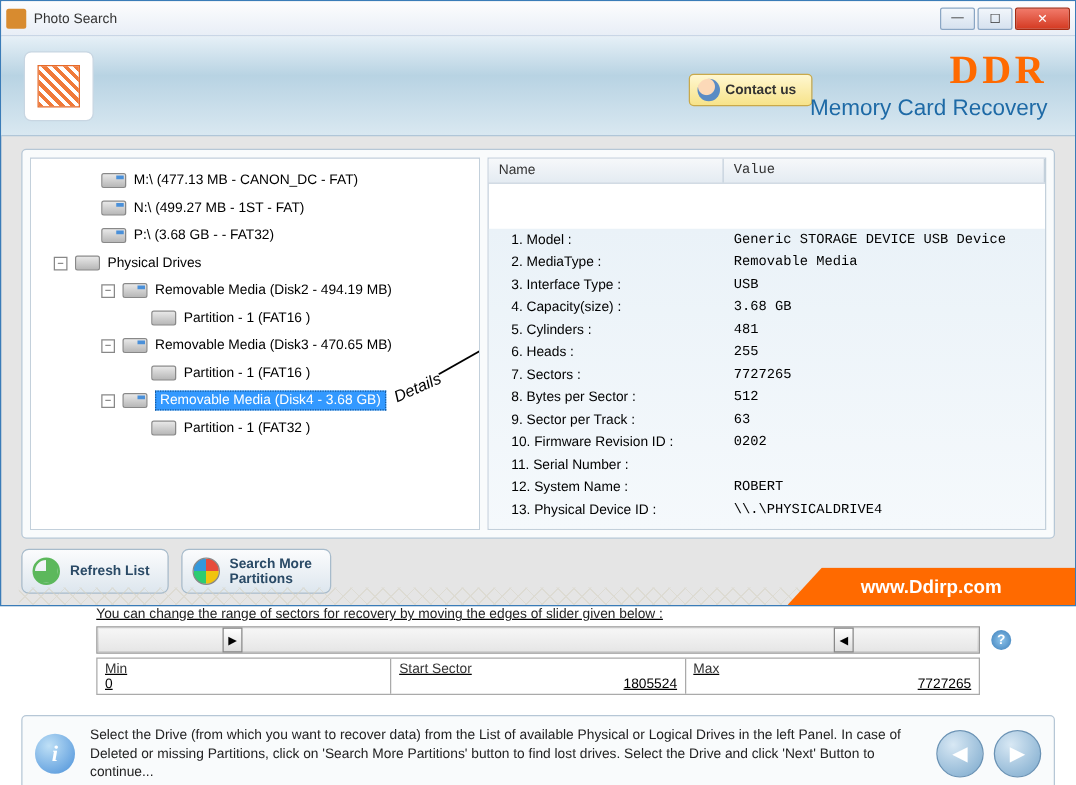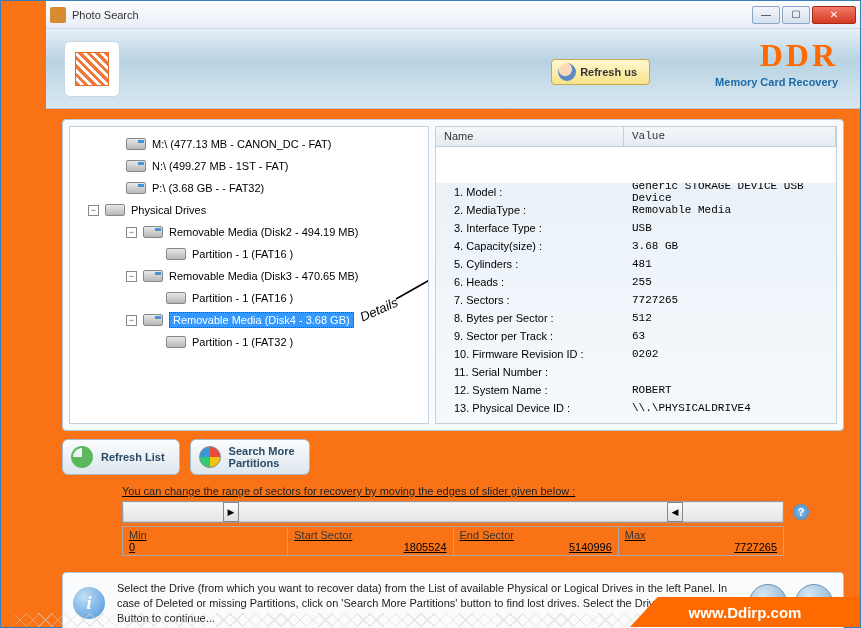--- a/index.html
+++ b/index.html
@@ -1,34 +1,34 @@
 <!DOCTYPE html>
 <html><head>
 <meta charset="utf-8">
 <style>
 * { margin: 0; padding: 0; box-sizing: border-box; font-family: Tahoma, sans-serif; font-size: 11px; }
 body { background: #fff; width: 861px; height: 628px; overflow: hidden; }
 
-.window { width: 861px; height: 628px; border: 1px solid #3a7cb8; background: #f97316; padding-left: 45px; }
+.window { width: 861px; height: 485px; border: 1px solid #3a7cb8; background: #e5e5e5; }
 
 .titlebar { height: 28px; background: linear-gradient(#fdfdfe, #e8eef6); display: flex; align-items: center; padding: 0 4px; border-bottom: 1px solid #c9d6e6; }
 .titlebar .app-icon { width: 16px; height: 16px; background: #d88b2f; border-radius: 2px; margin-right: 6px; }
 .titlebar .title { flex: 1; color: #333; }
 .win-controls { display: flex; gap: 2px; }
 .win-btn { width: 28px; height: 18px; border: 1px solid #8aa6c4; background: linear-gradient(#f2f6fb,#d6e2ef); display: flex; align-items: center; justify-content: center; border-radius: 2px; font-size: 10px; color: #333; }
 .win-btn.close { background: linear-gradient(#f17a6a,#d43a22); border-color: #a52a12; color: #fff; width: 44px; }
 
 .banner { height: 80px; background: linear-gradient(#e6f0f7,#b8d3e3 40%,#d9e8f1); position: relative; display: flex; align-items: center; padding: 8px 18px; border-bottom: 1px solid #b0c6d8; }
 .banner-logo { width: 56px; height: 56px; background: #fff; border: 1px solid #c8d6e2; border-radius: 6px; display: flex; align-items: center; justify-content: center; }
 .banner-logo-inner { width: 34px; height: 34px; background: repeating-linear-gradient(45deg,#f07a3a,#f07a3a 3px,#fff 3px,#fff 6px); border: 1px solid #e66a2a; }
 .contact-btn { position: absolute; right: 210px; top: 30px; height: 26px; padding: 0 12px 0 6px; background: linear-gradient(#fff7d0,#f7e38a); border: 1px solid #c9a94a; border-radius: 4px; display: flex; align-items: center; gap: 4px; font-weight: bold; color: #333; }
 .contact-btn .head { width: 18px; height: 18px; border-radius: 50%; background: radial-gradient(circle at 40% 35%, #fcd9b8 40%, #5a8bc4 45%); }
 .brand { position: absolute; right: 22px; top: 8px; text-align: right; }
 .brand-ddr { font-family: Georgia, serif; font-size: 32px; font-weight: bold; color: #ff6a00; letter-spacing: 3px; }
-.brand-sub { font-size: 11px; color: #1e6aa6; font-weight: bold; margin-top: 2px; }
+.brand-sub { font-size: 18px; color: #1e6aa6; font-weight: normal; margin-top: 2px; }
 
 .content { padding: 10px 16px 4px; }
 .main-panel { border: 1px solid #b6c7d6; border-radius: 4px; padding: 6px; height: 312px; display: flex; gap: 6px; background: #f9fbfc; }
 
 .tree-panel { width: 360px; border: 1px solid #c3d0db; background: #fff; overflow: auto; padding: 6px 4px; position: relative; }
 .tree-node { display: flex; align-items: center; height: 22px; padding-left: 4px; white-space: nowrap; }
 .expander { width: 11px; height: 11px; border: 1px solid #888; display: inline-flex; align-items: center; justify-content: center; font-size: 9px; line-height: 1; margin-right: 6px; background: #fff; color: #555; }
 .drive-icon { width: 20px; height: 12px; margin-right: 6px; background: linear-gradient(#e8e8e8,#b8b8b8); border: 1px solid #888; border-radius: 2px; position: relative; }
 .drive-icon.hdd::after { content:""; position:absolute; width:6px; height:3px; background:#4a90d9; right:1px; top:1px; }
 .tree-label.selected { background: #3399ff; color: #fff; padding: 1px 3px; border: 1px dotted #1a5a99; }
@@ -87,21 +87,21 @@
       <div class="win-btn close">✕</div>
     </div>
   </div>
 
   <div class="banner">
     <div class="banner-logo">
         <div class="banner-logo-inner"></div>
       </div>
     <div class="contact-btn">
       <span class="head"></span>
-      <span>Refresh us</span>
+      <span>Contact us</span>
     </div>
     <div class="brand">
       <div class="brand-ddr">DDR</div>
       <div class="brand-sub">Memory Card Recovery</div>
     </div>
   </div>
 
   <div class="content">
     <div class="main-panel">
 
@@ -247,24 +247,20 @@
       <div class="sector-row">
         <div class="sector-cell">
             <div class="lbl">Min</div>
             <div class="val">0</div>
           </div>
         <div class="sector-cell">
             <div class="lbl">Start Sector</div>
             <div class="val" style="text-align:right">1805524</div>
           </div>
         <div class="sector-cell">
-            <div class="lbl">End Sector</div>
-            <div class="val" style="text-align:right">5140996</div>
-          </div>
-        <div class="sector-cell">
             <div class="lbl">Max</div>
             <div class="val" style="text-align:right">7727265</div>
           </div>
       </div>
     </div>
   </div>
 
   <div class="info-bar">
     <div class="info-ic">i</div>
     <div class="info-text">Select the Drive (from which you want to recover data) from the List of available Physical or Logical Drives in the left Panel. In case of Deleted or missing Partitions, click on 'Search More Partitions' button to find lost drives. Select the Drive and click 'Next' Button to continue...</div>

